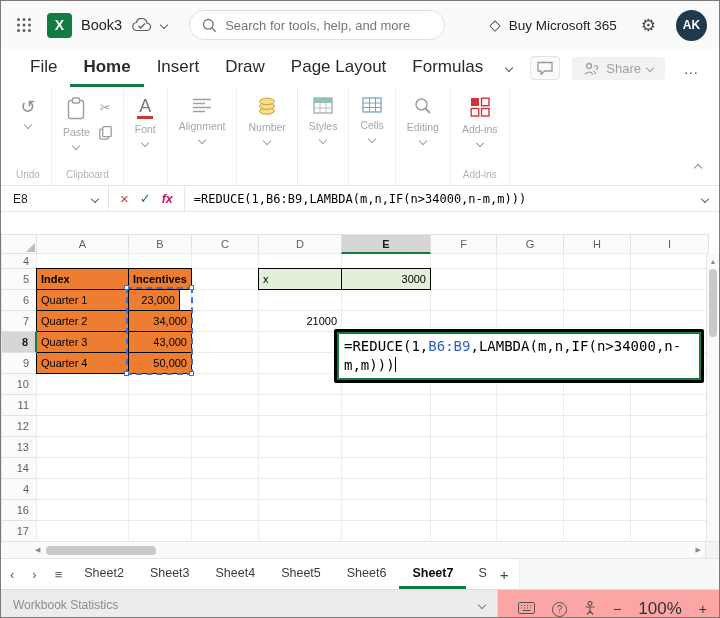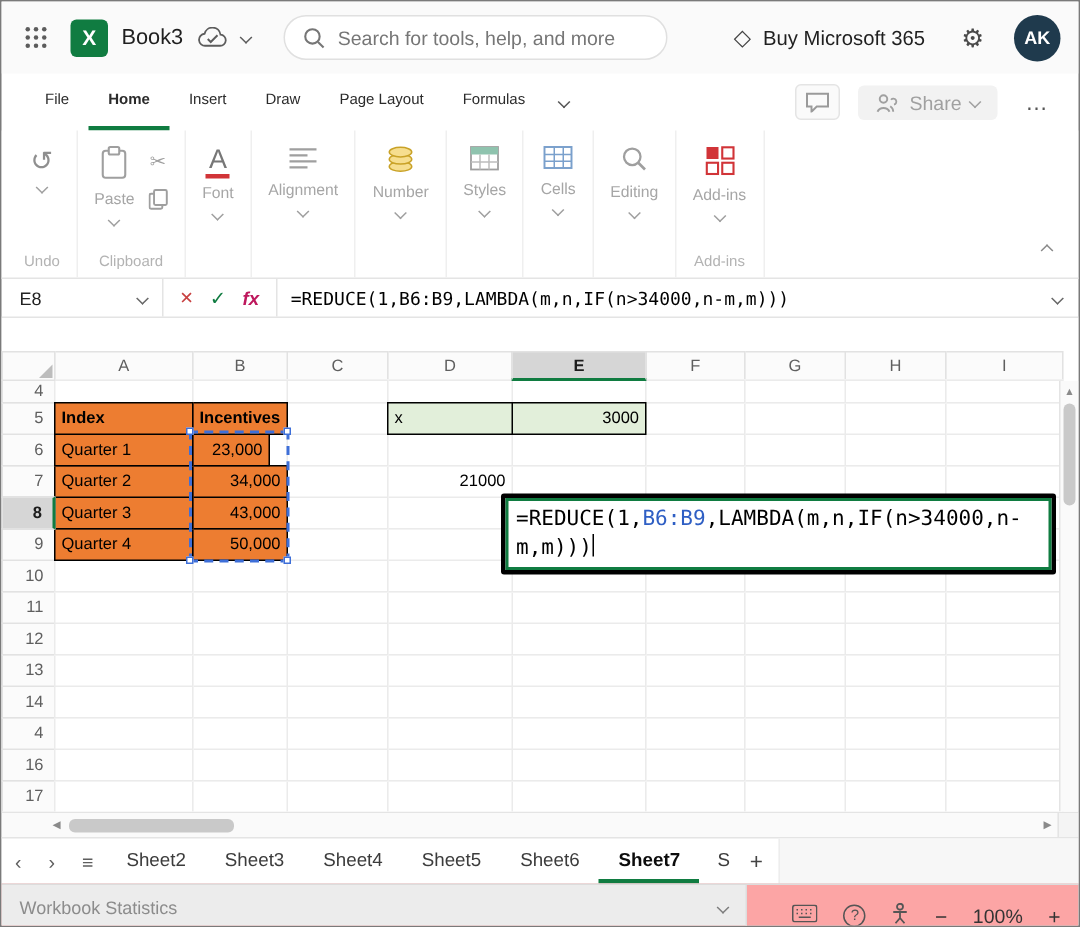--- a/index.html
+++ b/index.html
@@ -18,21 +18,21 @@
   .searchbox{margin-left:22px;width:256px;height:30px;border:1px solid #e0e0e0;border-radius:16px;background:#fff;display:flex;align-items:center;padding:0 12px;gap:8px}
   .searchbox input{border:none;outline:none;flex:1;font-size:13px;color:#444;background:transparent;font-family:inherit}
   .searchbox input::placeholder{color:#767676}
   .buy{margin-left:auto;display:flex;align-items:center;gap:8px;font-size:13.5px;color:#1f1f1f;cursor:default}
   .diamond{color:#444;font-size:15px}
   .gearbtn{margin-left:24px;font-size:17px;color:#4a4a4a}
   .avatar{margin-left:20px;width:31px;height:31px;border-radius:50%;background:#1F3A4D;color:#fff;font-size:12px;font-weight:700;display:flex;align-items:center;justify-content:center}
 
   
   .menubar{flex:0 0 38px;display:flex;align-items:stretch;padding:0 14px 0 16px}
-  .mtab{display:flex;align-items:center;padding:0 13px;font-size:10px;color:#2b2b2b;border-bottom:3px solid transparent}
+  .mtab{display:flex;align-items:center;padding:0 13px;font-size:17px;color:#2b2b2b;border-bottom:3px solid transparent}
   .mtab.active{font-weight:700;border-bottom-color:#107C41}
   .m-chev{display:flex;align-items:center;padding:0 10px;color:#555}
   .menu-right{margin-left:auto;display:flex;align-items:center;gap:12px}
   .comment-btn{width:30px;height:24px;border:1px solid #e4e4e4;border-radius:4px;display:flex;align-items:center;justify-content:center;background:#fafafa}
   .share-btn{display:flex;align-items:center;gap:6px;padding:4px 12px;border-radius:4px;background:#f2f2f2;color:#a0a0a0;font-size:13px}
   .more-btn{width:28px;height:24px;border-radius:4px;display:flex;align-items:center;justify-content:center;font-size:15px;color:#555}
 
   
   .ribbon{flex:0 0 99px;display:flex;align-items:stretch;border-bottom:1px solid #e4e4e4;position:relative;padding-left:4px;background:#fff}
   .rgroup{display:flex;flex-direction:column;align-items:center;border-right:1px solid #efefef;padding:10px 11px 3px;color:#a6a6a6;height:100%}
@@ -95,21 +95,21 @@
   .stab{display:flex;align-items:center;padding:0 13px;font-size:12.5px;color:#3c3c3c;border-bottom:3px solid transparent}
   .stab.active{font-weight:700;color:#0c0c0c;border-bottom-color:#107C41}
   .stab.partial{padding:0 3px 0 12px}
   .addtab{display:flex;align-items:center;padding:0 10px;font-size:15px;color:#444}
   .tabs-fill{flex:1;background:#f7f7f7;border-left:1px solid #ededed}
   .statusbar{flex:0 0 30px;display:flex;align-items:flex-end;background:#fca5a5;border-top:1px solid #dcdcdc;font-size:12px;color:#8c8c8c}
   .sb-left{width:497px;height:100%;background:#ececec;display:flex;align-items:center;padding:0 12px;border-right:1px solid #ddd}
   .sb-left .chev{margin-left:auto;color:#7d7d7d}
   .sb-right{flex:1;display:flex;align-items:center;justify-content:flex-end;gap:17px;padding-right:12px;color:#4f4f4f}
   .helpcirc{width:15px;height:15px;border:1.2px solid #555;border-radius:50%;font-size:10px;display:flex;align-items:center;justify-content:center;color:#555}
-  .zoomlabel{font-size:13px;color:#333}
+  .zoomlabel{font-size:17px;color:#333}
   .zbtn{font-size:14px;color:#333}
 </style>
 </head>
 <body>
 
 <div id="app">
 
   <div class="topbar">
     <div class="waffle">
       <svg width="16" height="16">

